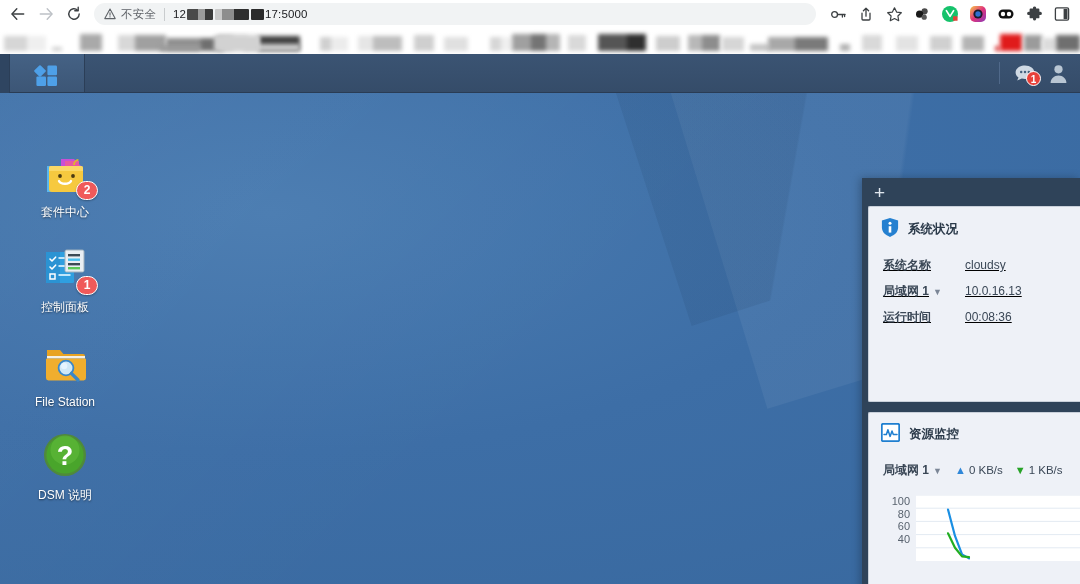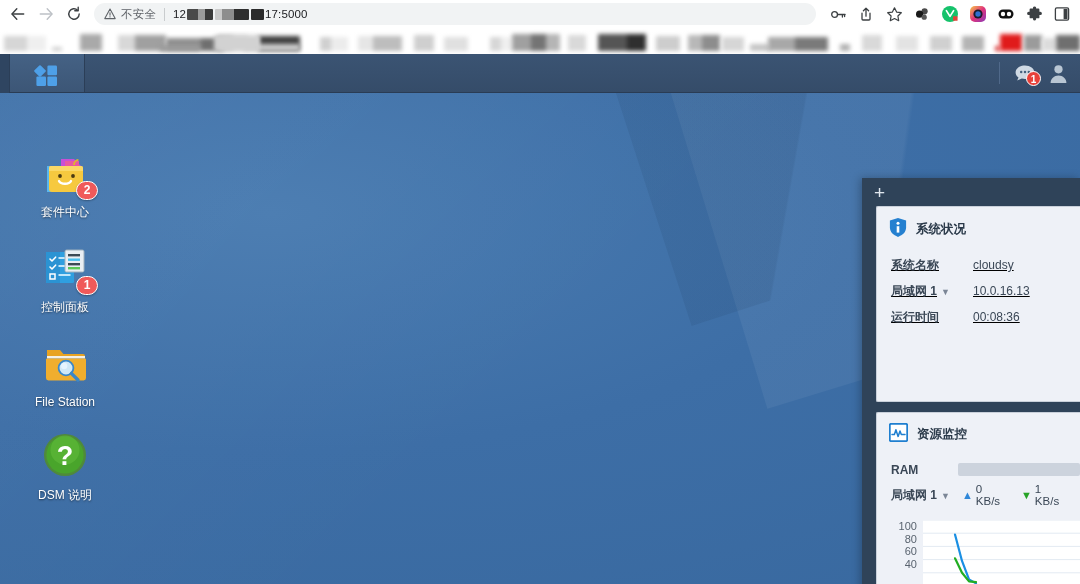--- a/index.html
+++ b/index.html
@@ -158,21 +158,21 @@
     position: absolute; left: 862px; top: 124px;
     width: 218px; height: 460px;
     background: #2f4359;
     box-shadow: -2px 0 8px rgba(0,0,0,.25);
     z-index: 4;
     overflow: hidden;
   }
   .widget-topbar { height: 28px; display: flex; align-items: center; padding-left: 12px; }
   .plus-icon { color: #dfe6ee; font-size: 19px; line-height: 19px; font-weight: 300; }
   .widget-card {
-    margin: 0 0 0 14px;
+    margin: 0 0 0 6px;
     background: #eef1f7;
     border: 1px solid #c9d0da;
     border-right: none;
     border-radius: 2px 0 0 2px;
   }
   .card-head {
     display: flex; align-items: center; gap: 9px;
     padding: 10px 0 9px 12px;
   }
   .card-head .ttl { font-size: 12.5px; color: #2b3a4a; font-weight: bold; }
@@ -509,26 +509,20 @@
           <span>
             <svg width="19" height="19" viewBox="0 0 19 19" aria-hidden="true">
               <rect x="0.8" y="0.8" width="17.4" height="17.4" rx="1.4" fill="#fff" stroke="#1f7fd0" stroke-width="1.8"></rect>
               <path d="M3 11.4h2.4l1.5-4.6 2.2 6.6 1.9-5.4 1.3 3.4H16" fill="none" stroke="#1f7fd0" stroke-width="1.5" stroke-linejoin="round" stroke-linecap="round"></path>
             </svg>
           </span>
           <span class="ttl">资源监控</span>
         </div>
 
         <div class="res-rows">
-          <div class="res-row">
-            <span class="res-key">RAM</span>
-            <span class="bar-track">
-              <span class="bar-fill" id="ram-fill" style="width:12%"></span>
-            </span>
-          </div>
           <div class="net-row">
             <span class="net-key"><span>局域网 1</span><span class="caret">▼</span></span>
             <span class="net-stat">
               <span class="arrow-up">▲</span>
               <span>0 KB/s</span>
             </span>
             <span class="net-stat">
               <span class="arrow-dn">▼</span>
               <span>1 KB/s</span>
             </span>

